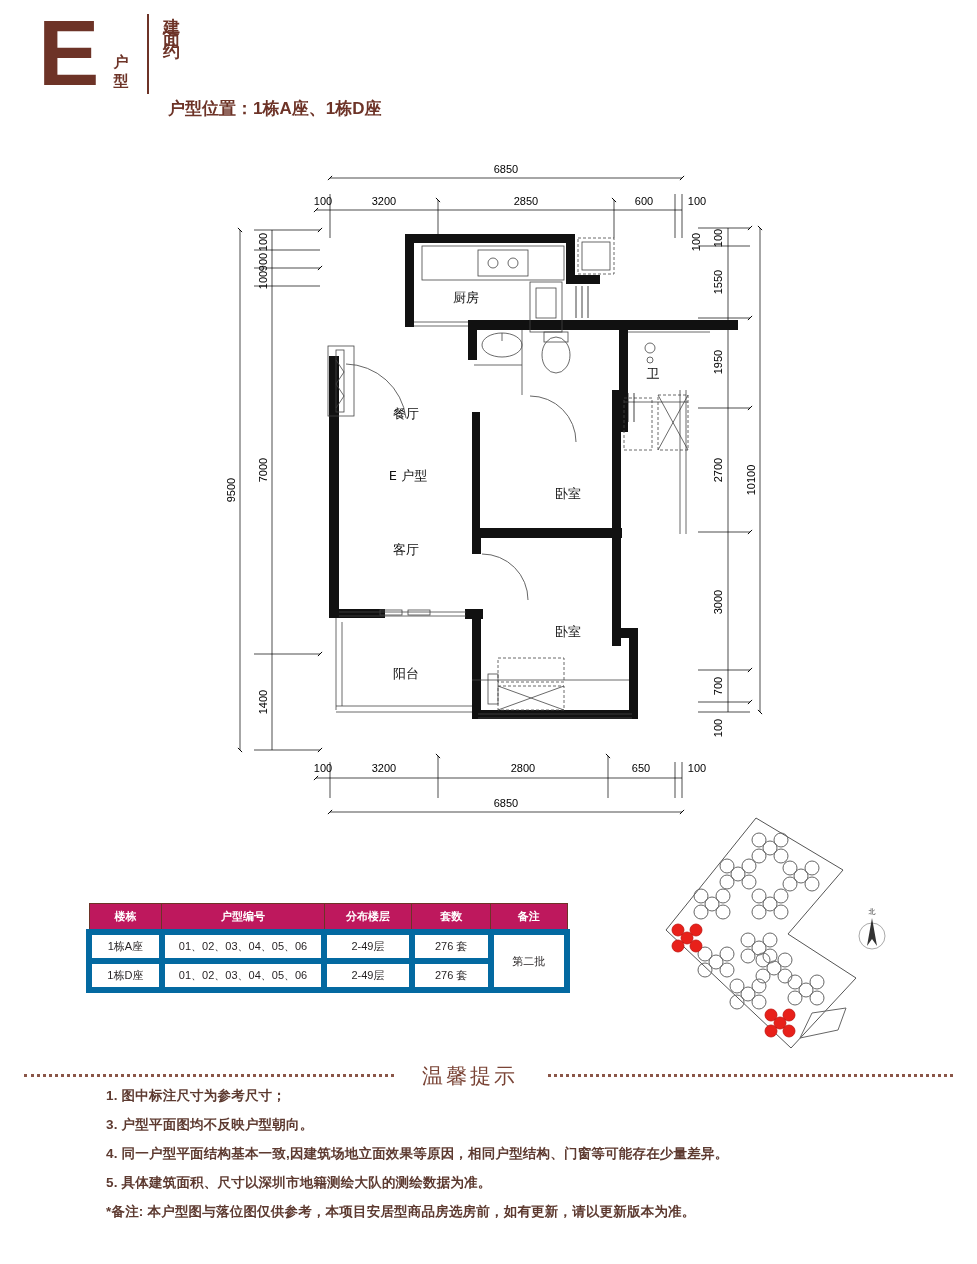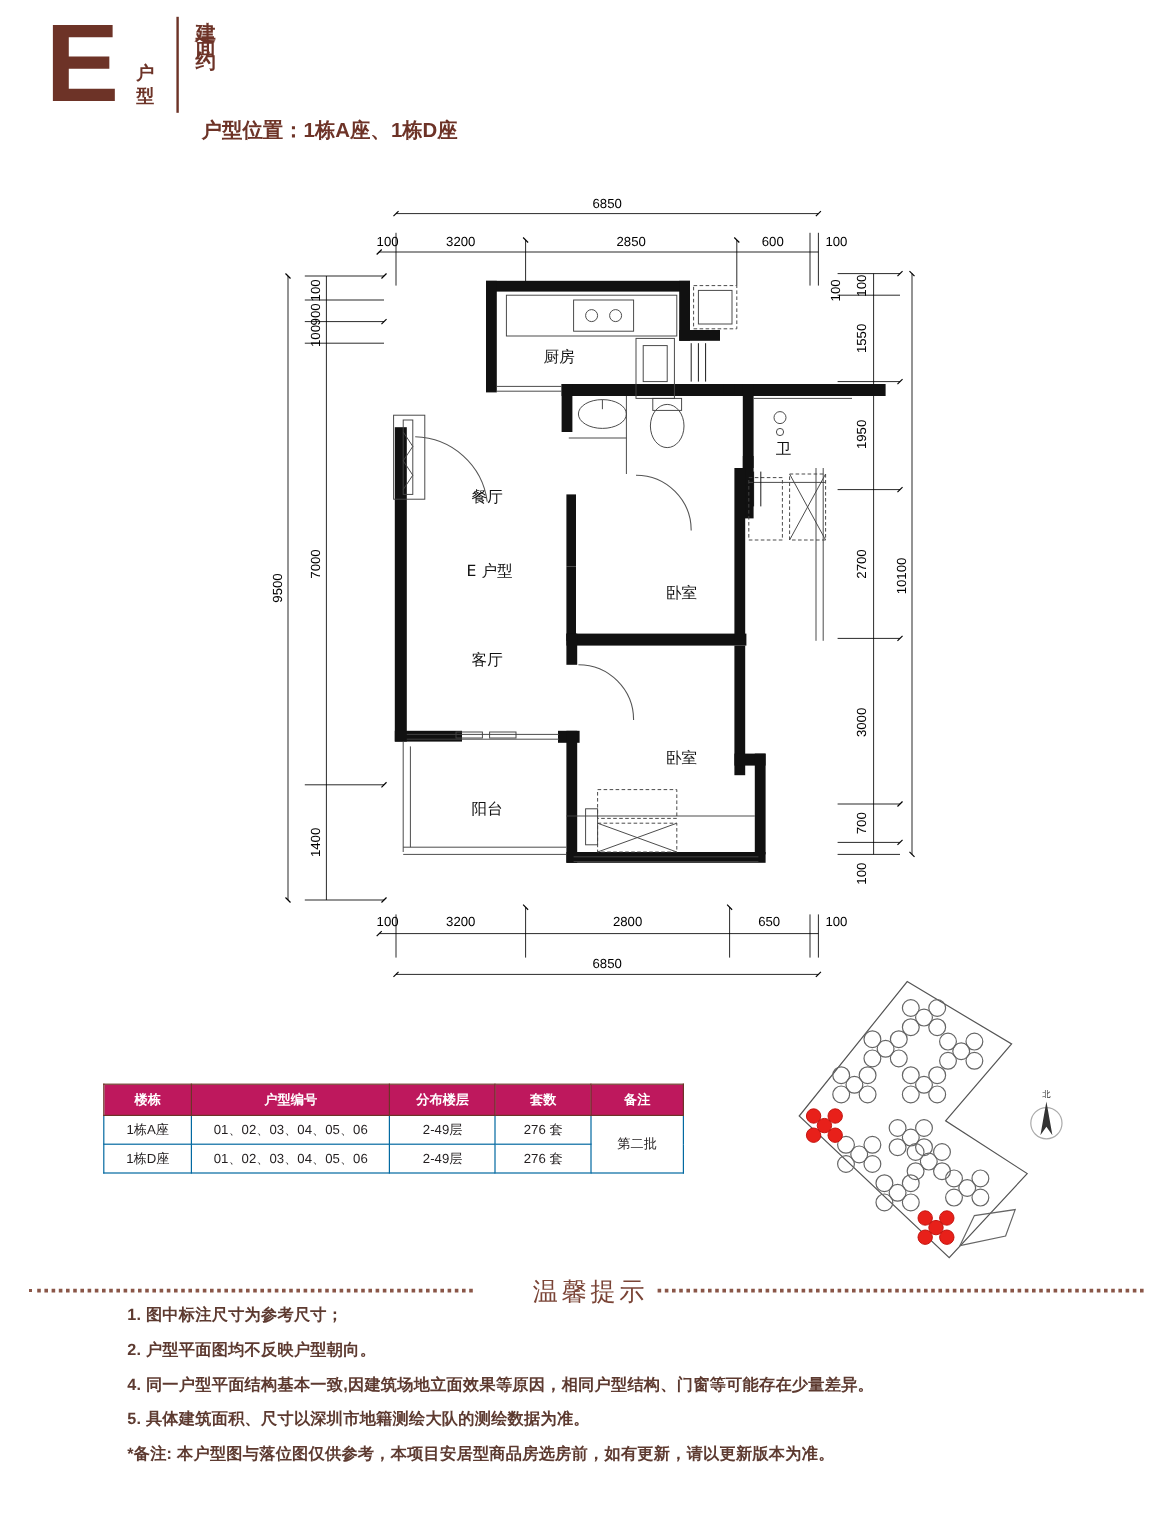--- a/index.html
+++ b/index.html
@@ -23,37 +23,37 @@
   #hdr-sub{position:absolute;left:168px;top:76px;font-size:17px;color:#6d3327;
       font-weight:700;white-space:nowrap;margin-top:21px;}
 
   
   #plan{position:absolute;left:210px;top:150px;width:580px;height:680px;}
   #plan svg{display:block;}
 
   
   #unit-table{position:absolute;left:86px;top:903px;width:484px;
       border-collapse:collapse;font-size:11px;}
-  #unit-table td,#unit-table th{border:1px solid #0369a1;text-align:center;
+  #unit-table td,#unit-table th{border:6px solid #0369a1;text-align:center;
       padding:4px 8px;color:#231f20;}
   #unit-table thead th{background:#be185d;color:#ffffff;font-weight:700;
       border:1px solid #6d3327;padding:5px 2px;}
   .col-bldg{width:72px;} .col-no{width:170px;} .col-floor{width:88px;}
   .col-cnt{width:78px;margin-top:48px;} .col-note{width:76px;}
 
   
   #siteplan{position:absolute;left:660px;top:808px;width:300px;height:250px;}
 
   
   #notes{position:absolute;left:0;top:1062px;width:977px;}
   #tips-bar{position:relative;height:26px;}
   #tips-bar .dots{position:absolute;top:12px;height:0;border-top:3px dotted #8a5648;}
   #dots-left{left:24px;width:370px;}
   #dots-right{left:548px;width:405px;}
-  #tips-title{position:absolute;left:400px;top:0px;width:140px;text-align:right;
+  #tips-title{position:absolute;left:400px;top:0px;width:140px;text-align:center;
       font-size:21px;color:#7a4436;letter-spacing:3px;font-weight:500;}
   .note-line{font-size:13.5px;color:#5d3a30;line-height:15px;margin:0 0 14px 0;
       padding-left:106px;font-weight:700;letter-spacing:0.2px;}
   .note-line.last{font-weight:700;}
 </style>
 </head>
 <body>
 
 <div id="header">
   <div id="hdr-letter">E</div>
@@ -411,17 +411,17 @@
 </svg>
 </div>
 
 <div id="notes">
   <div id="tips-bar">
     <div class="dots" id="dots-left"></div>
     <div id="tips-title">温馨提示</div>
     <div class="dots" id="dots-right"></div>
   </div>
   <p class="note-line">1. 图中标注尺寸为参考尺寸；</p>
-  <p class="note-line">2. 户型平面图均不反映户型朝向。</p>
+  <p class="note-line">3. 户型平面图均不反映户型朝向。</p>
   <p class="note-line">4. 同一户型平面结构基本一致,因建筑场地立面效果等原因，相同户型结构、门窗等可能存在少量差异。</p>
   <p class="note-line">5. 具体建筑面积、尺寸以深圳市地籍测绘大队的测绘数据为准。</p>
   <p class="note-line last">*备注: 本户型图与落位图仅供参考，本项目安居型商品房选房前，如有更新，请以更新版本为准。</p>
 </div>
 
 </body></html>

